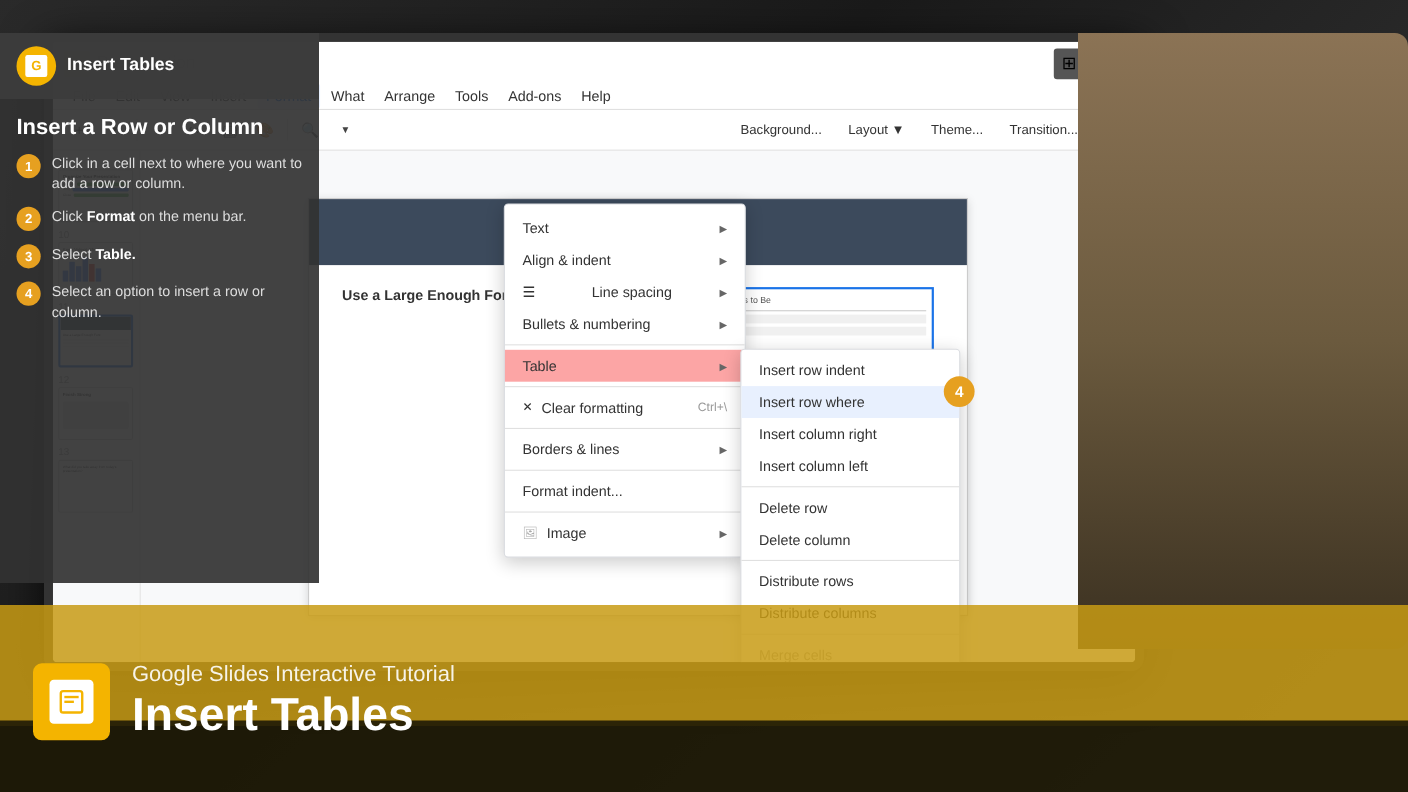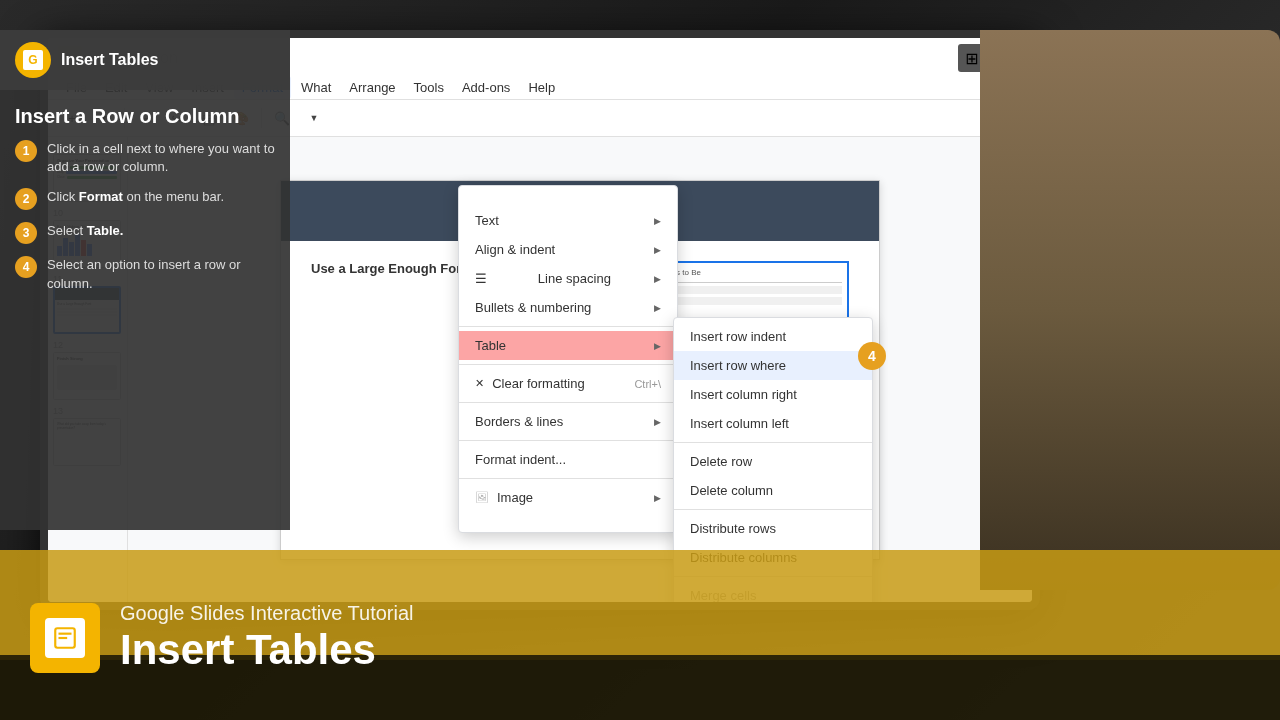--- a/index.html
+++ b/index.html
@@ -174,21 +174,21 @@
     
     .format-dropdown {
       position: absolute;
       top: 48px; left: 330px;
       width: 220px;
       background: #fff;
       border: 1px solid #dadce0;
       border-radius: 4px;
       box-shadow: 0 4px 16px rgba(0,0,0,0.2);
       z-index: 100;
-      padding: 20px 0;
+      padding: 7px 0;
     }
 
     .dropdown-item {
       display: flex; align-items: center; justify-content: space-between;
       padding: 7px 16px; font-size: 13px; color: #333; cursor: pointer;
       position: relative;
     }
     .dropdown-item.has-arrow::after {
       content: '▶'; font-size: 9px; color: #666;
     }
@@ -408,20 +408,27 @@
       <div class="toolbar-btn" style="font-size:9px;">▼</div>
       <div class="toolbar-sep"></div>
       <div class="toolbar-btn">↩</div>
       <div class="toolbar-btn">↪</div>
       <div class="toolbar-btn">🖨</div>
       <div class="toolbar-btn">🎨</div>
       <div class="toolbar-sep"></div>
       <div class="toolbar-btn">🔍</div>
       <div class="toolbar-btn" style="font-size:9px;">▼</div>
 
+      <div class="toolbar-right">
+        <div class="toolbar-right-btn">Background...</div>
+        <div class="toolbar-right-btn">Layout ▼</div>
+        <div class="toolbar-right-btn">Theme...</div>
+        <div class="toolbar-right-btn">Transition...</div>
+        <div class="toolbar-btn" style="font-size:10px;">⌄</div>
+      </div>
     </div>
 
     <div class="content-area">
 
       <div class="slide-panel">
 
         <div class="slide-thumb">
           <div class="slide-num">9</div>
           <div class="slide-img">
             <div class="slide-9-content">

